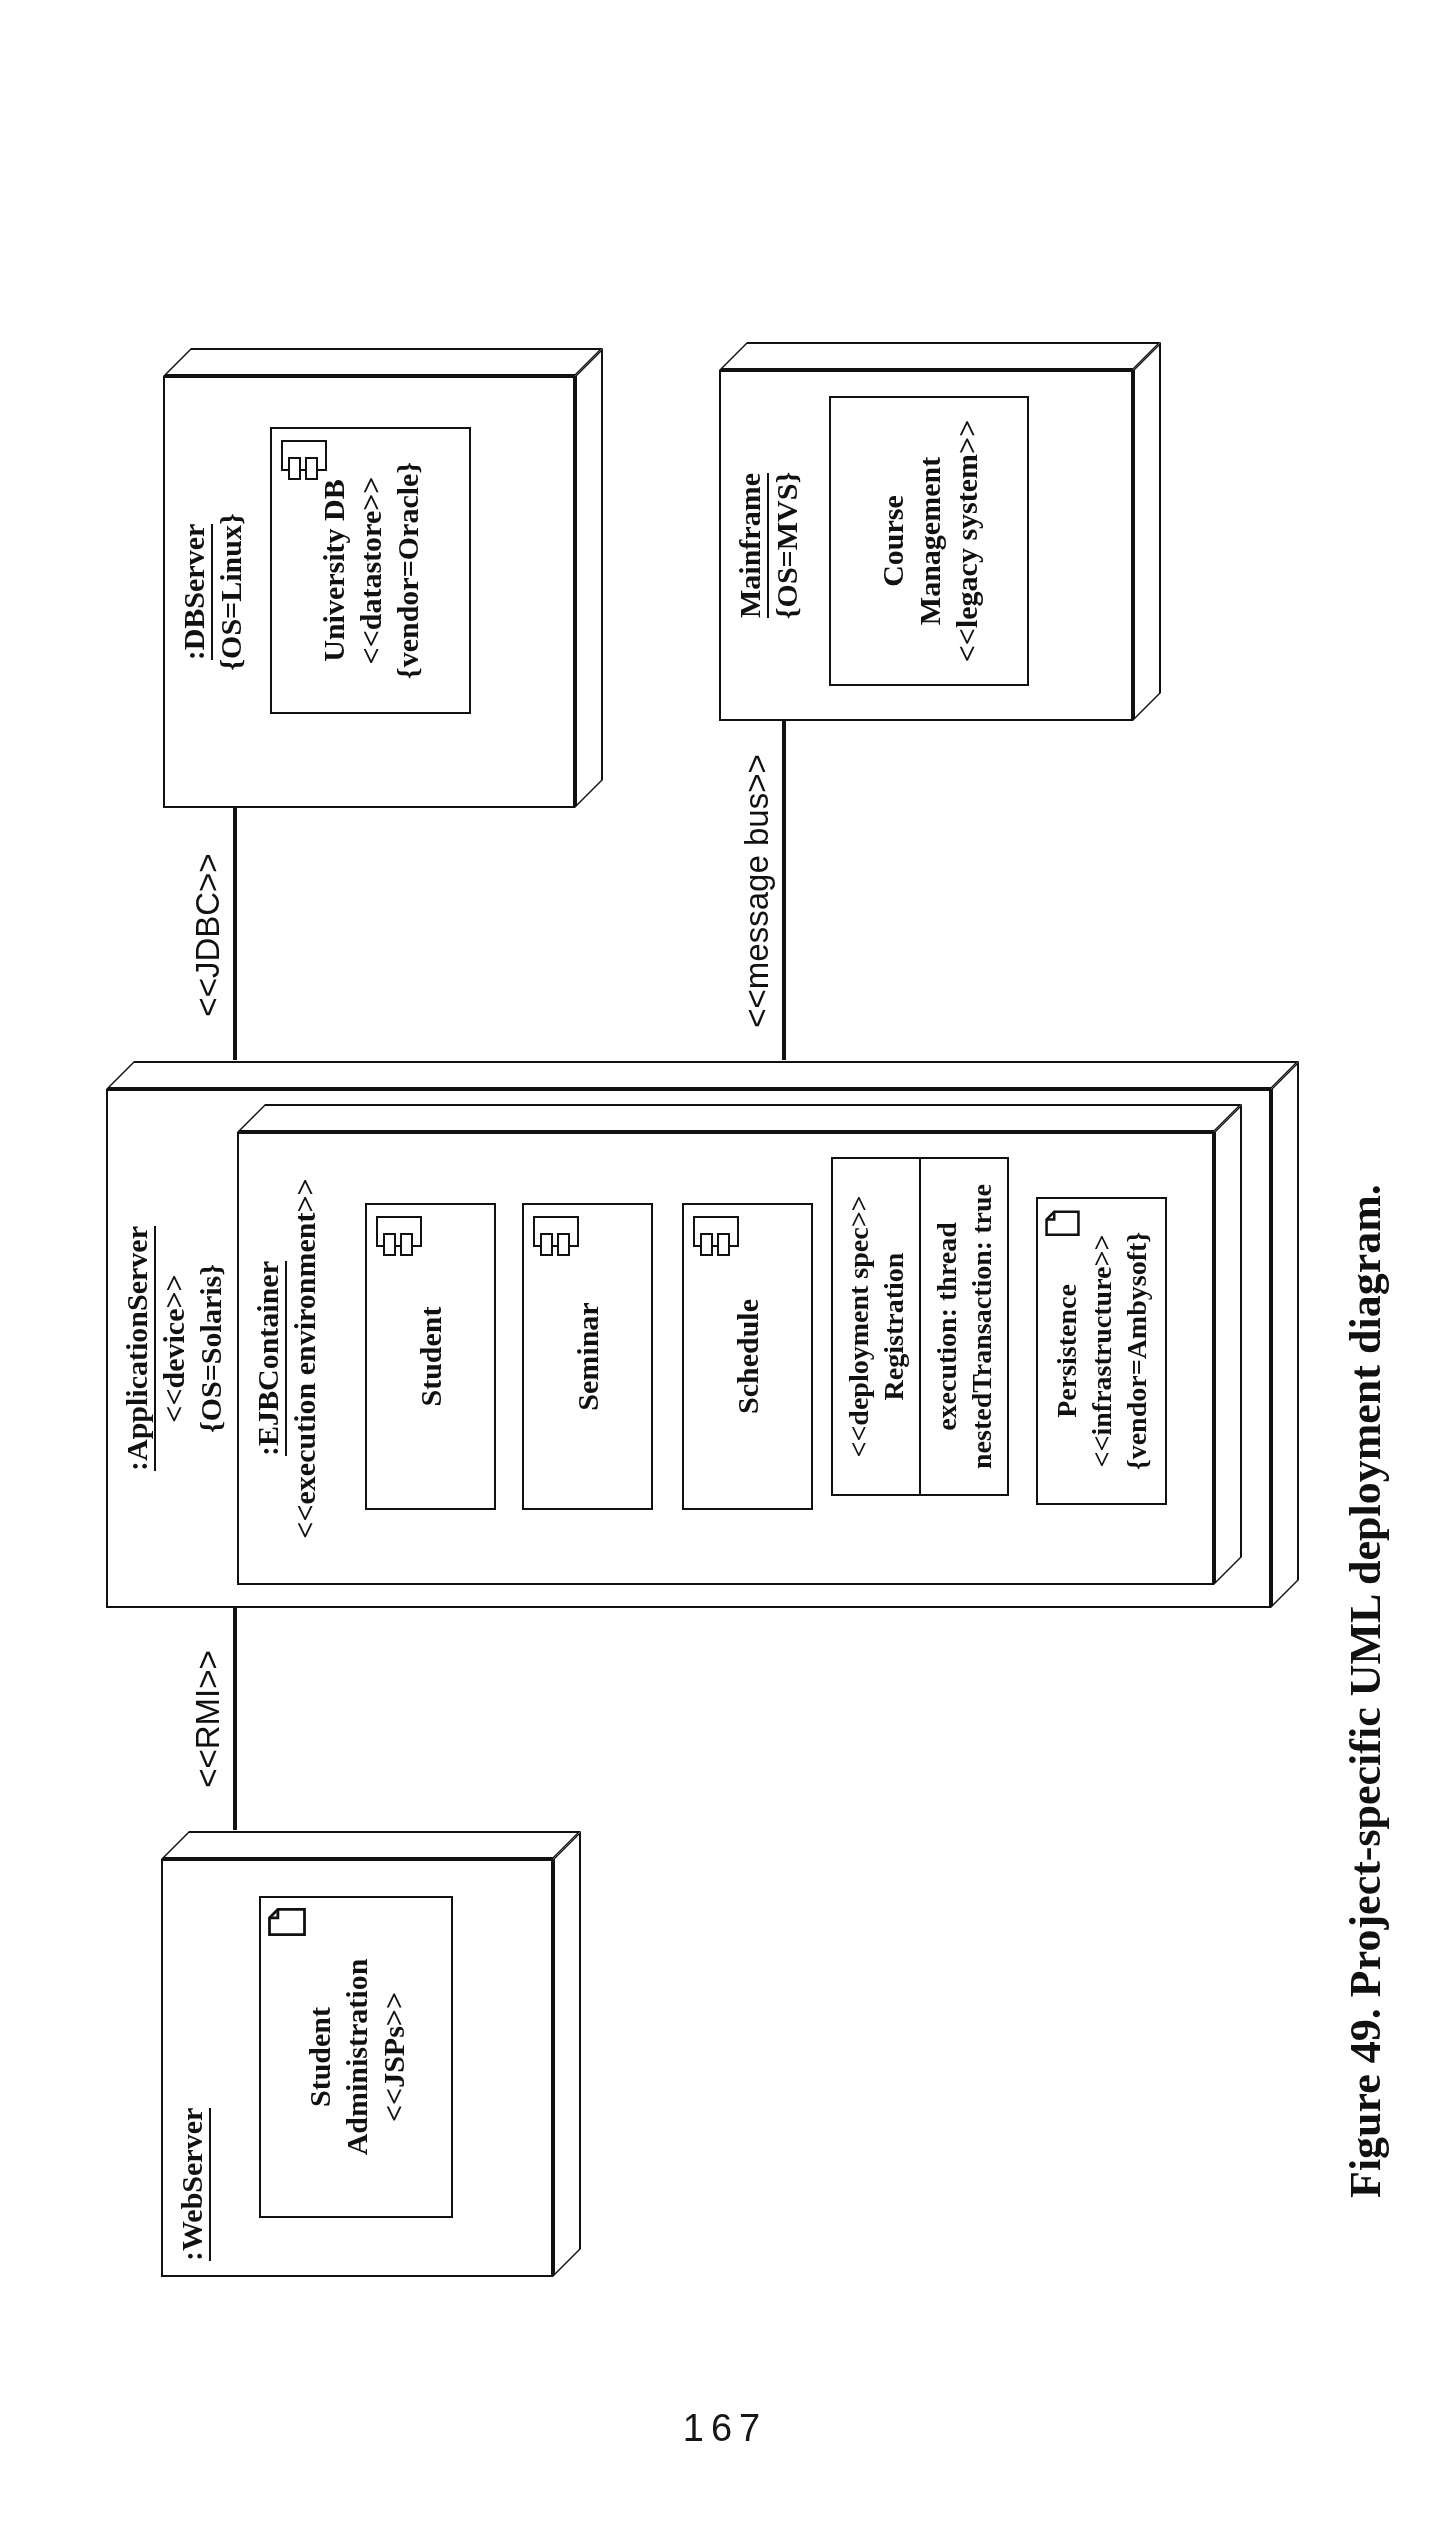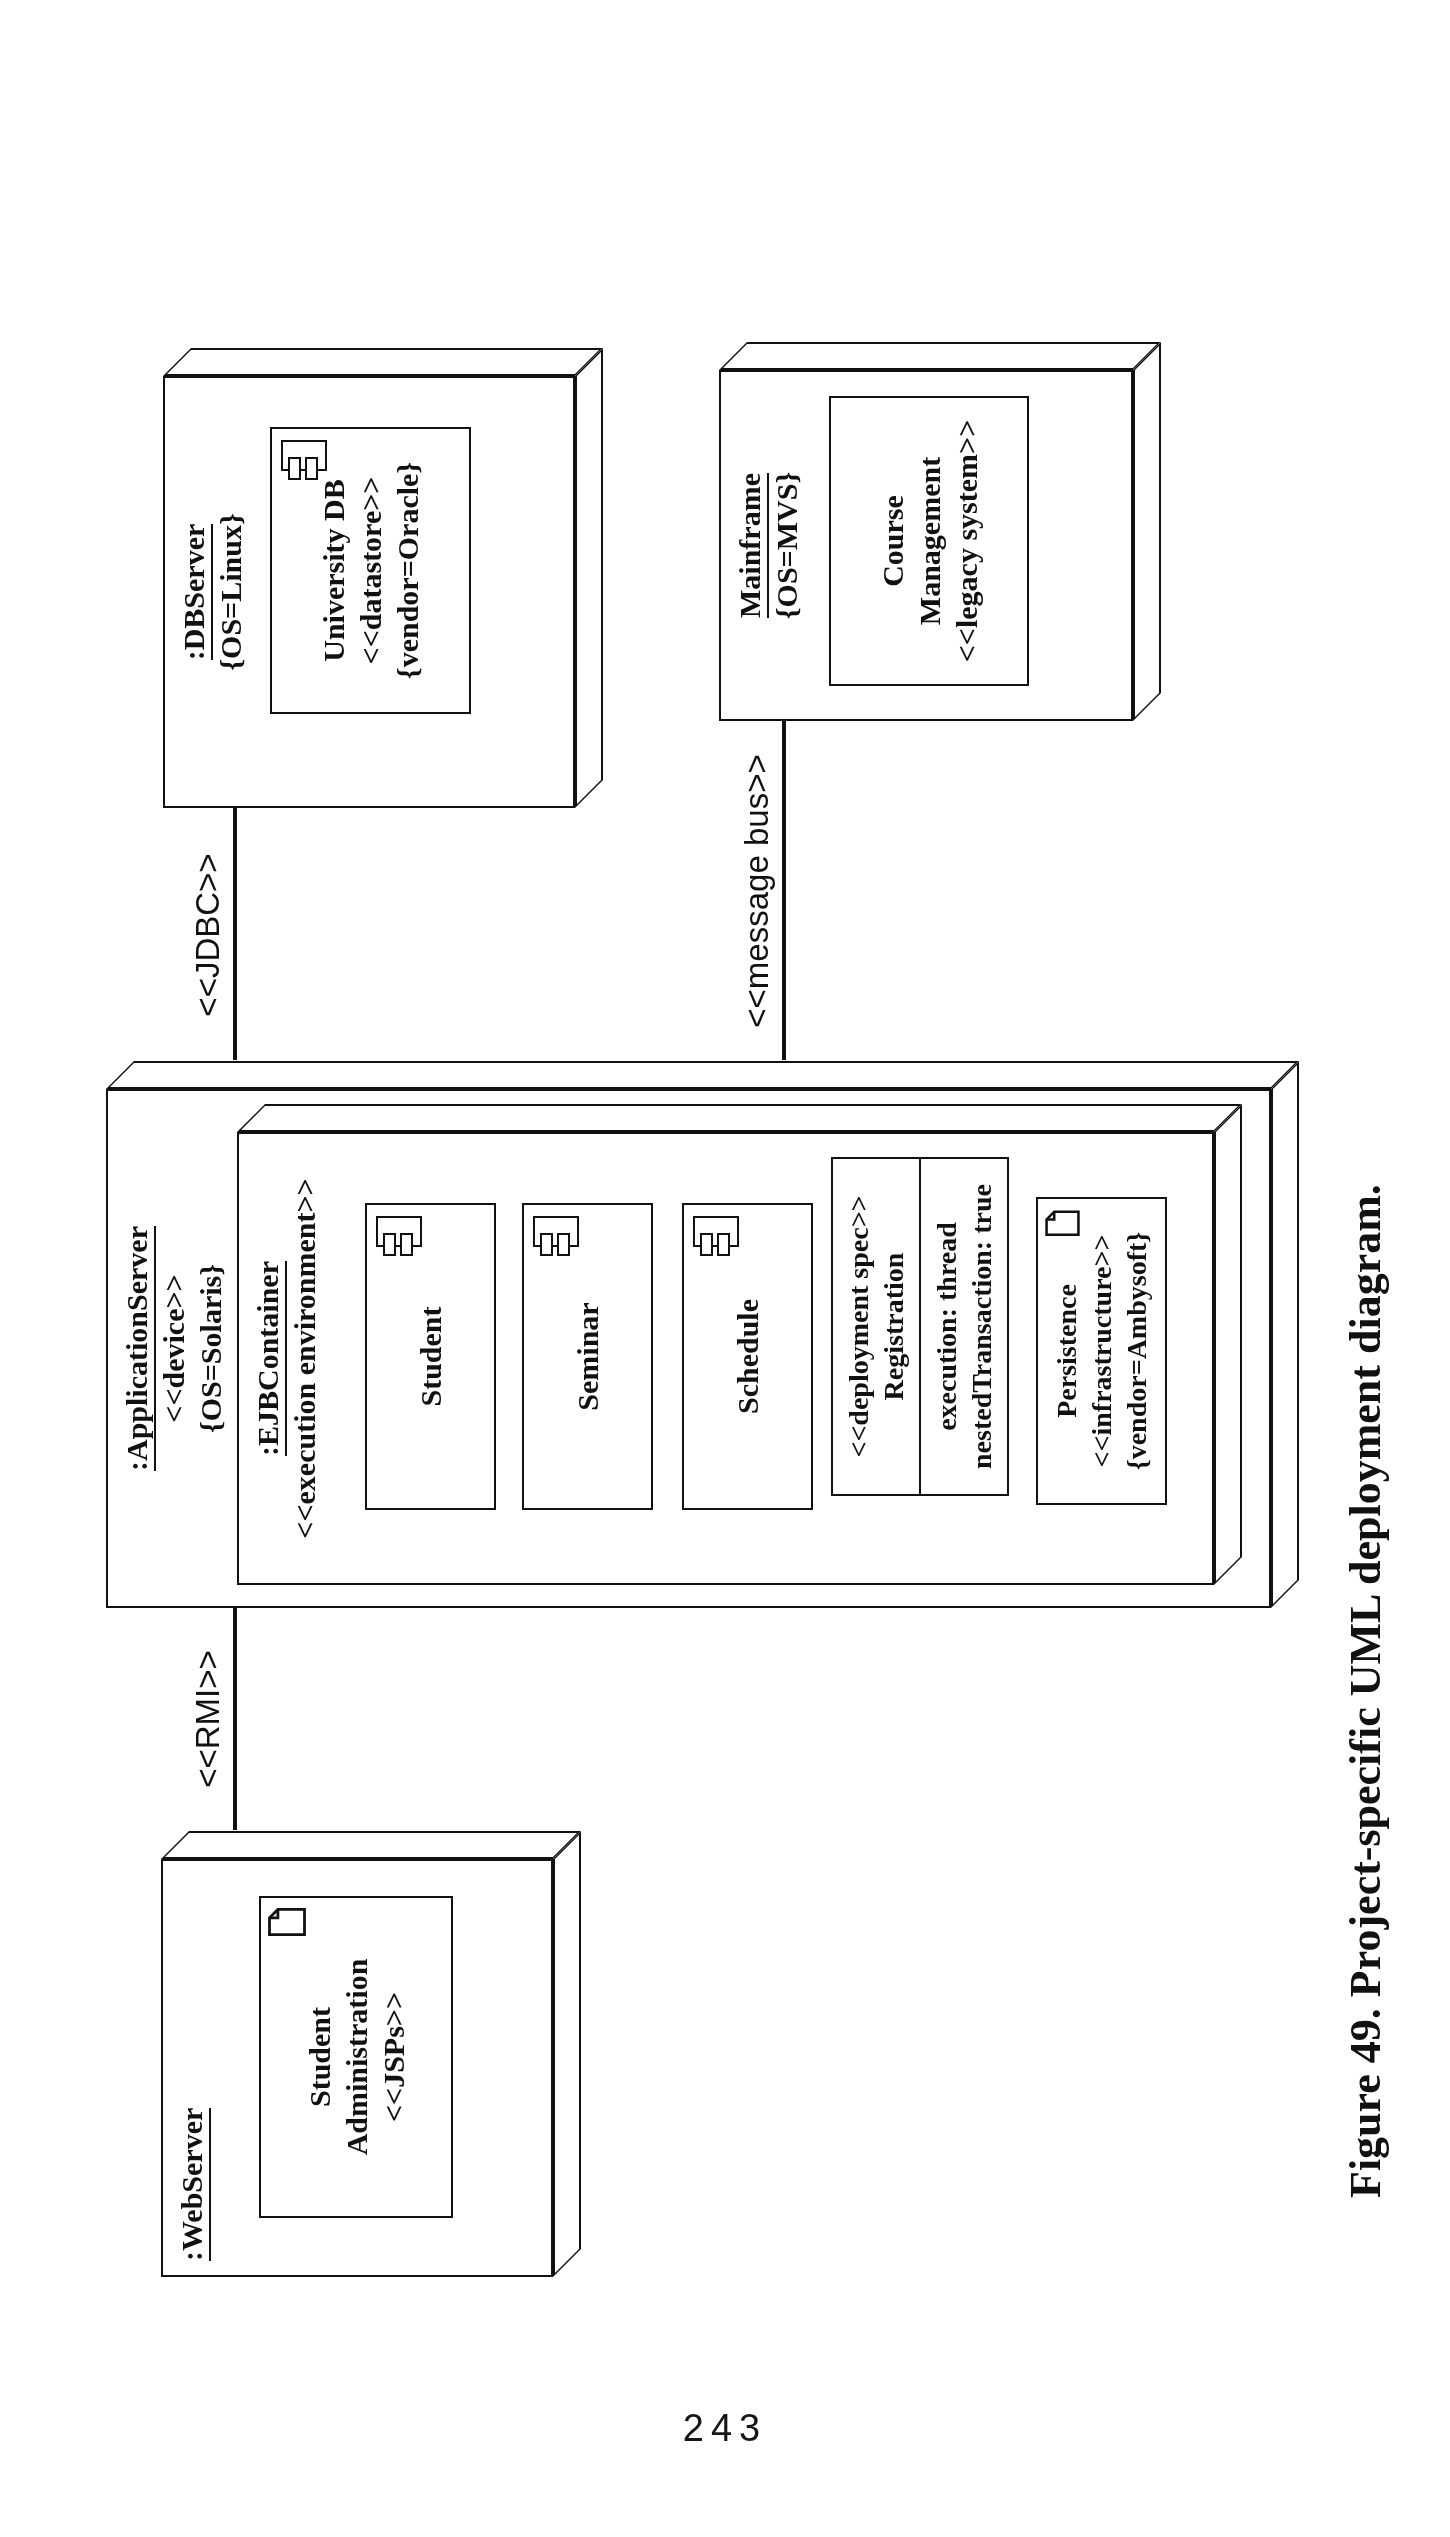--- a/index.html
+++ b/index.html
@@ -189,15 +189,15 @@
 
     <div class="conn" style="left:1478px;top:233px;width:253px;"></div>
     <div class="clabel" style="left:1497px;top:190px;width:212px;">&lt;&lt;JDBC&gt;&gt;</div>
 
     <div class="conn" style="left:1478px;top:782px;width:339px;"></div>
     <div class="clabel" style="left:1470px;top:739px;width:354px;">&lt;&lt;message bus&gt;&gt;</div>
 
     <div class="caption">Figure 49.  Project-specific UML deployment diagram.</div>
   </div>
 
-  <div class="pagenum">243</div>
+  <div class="pagenum">167</div>
 </div>
 
 
 </body></html>

